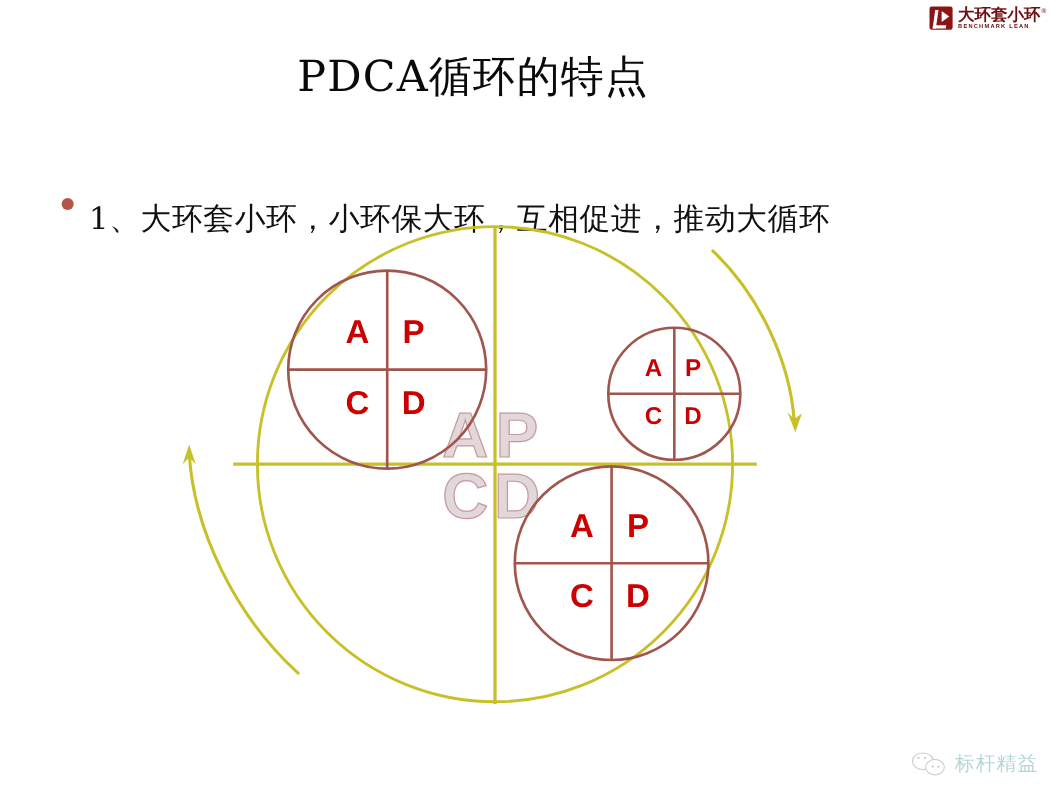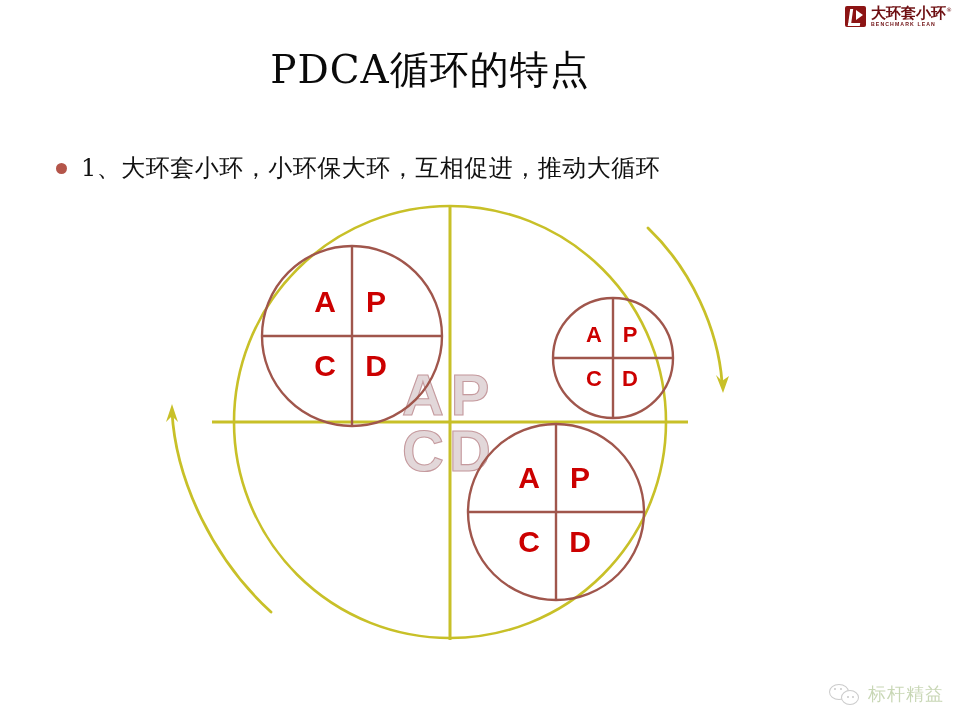--- a/index.html
+++ b/index.html
@@ -112,24 +112,25 @@
   }
   .bullet-dot {
     width: 11px;
     height: 11px;
     border-radius: 50%;
     background: #b4554a;
     flex: none;
   }
   .bullet-text {
     font-family: "DejaVu Serif", "Liberation Serif", serif;
-    font-size: 24px;
+    font-size: 28px;
     color: #111111;
     letter-spacing: 0.5px;
     white-space: nowrap;
+    margin-top: 28px;
   }
 
   
   .diagram {
     position: absolute;
     left: 0;
     top: 0;
     width: 960px;
     height: 720px;
   }
@@ -173,21 +174,21 @@
   .wm-icon .d {
     position: absolute;
     width: 1.8px;
     height: 1.8px;
     border-radius: 50%;
     background: #555;
   }
   .wm-text {
     font-family: "DejaVu Sans", sans-serif;
     font-size: 18px;
-    color: #4d7c0f;
+    color: #0f766e;
     letter-spacing: 1px;
     white-space: nowrap;
   }
 </style>
 </head>
 <body>
 
 <div class="slide">
 
   <div class="logo">

